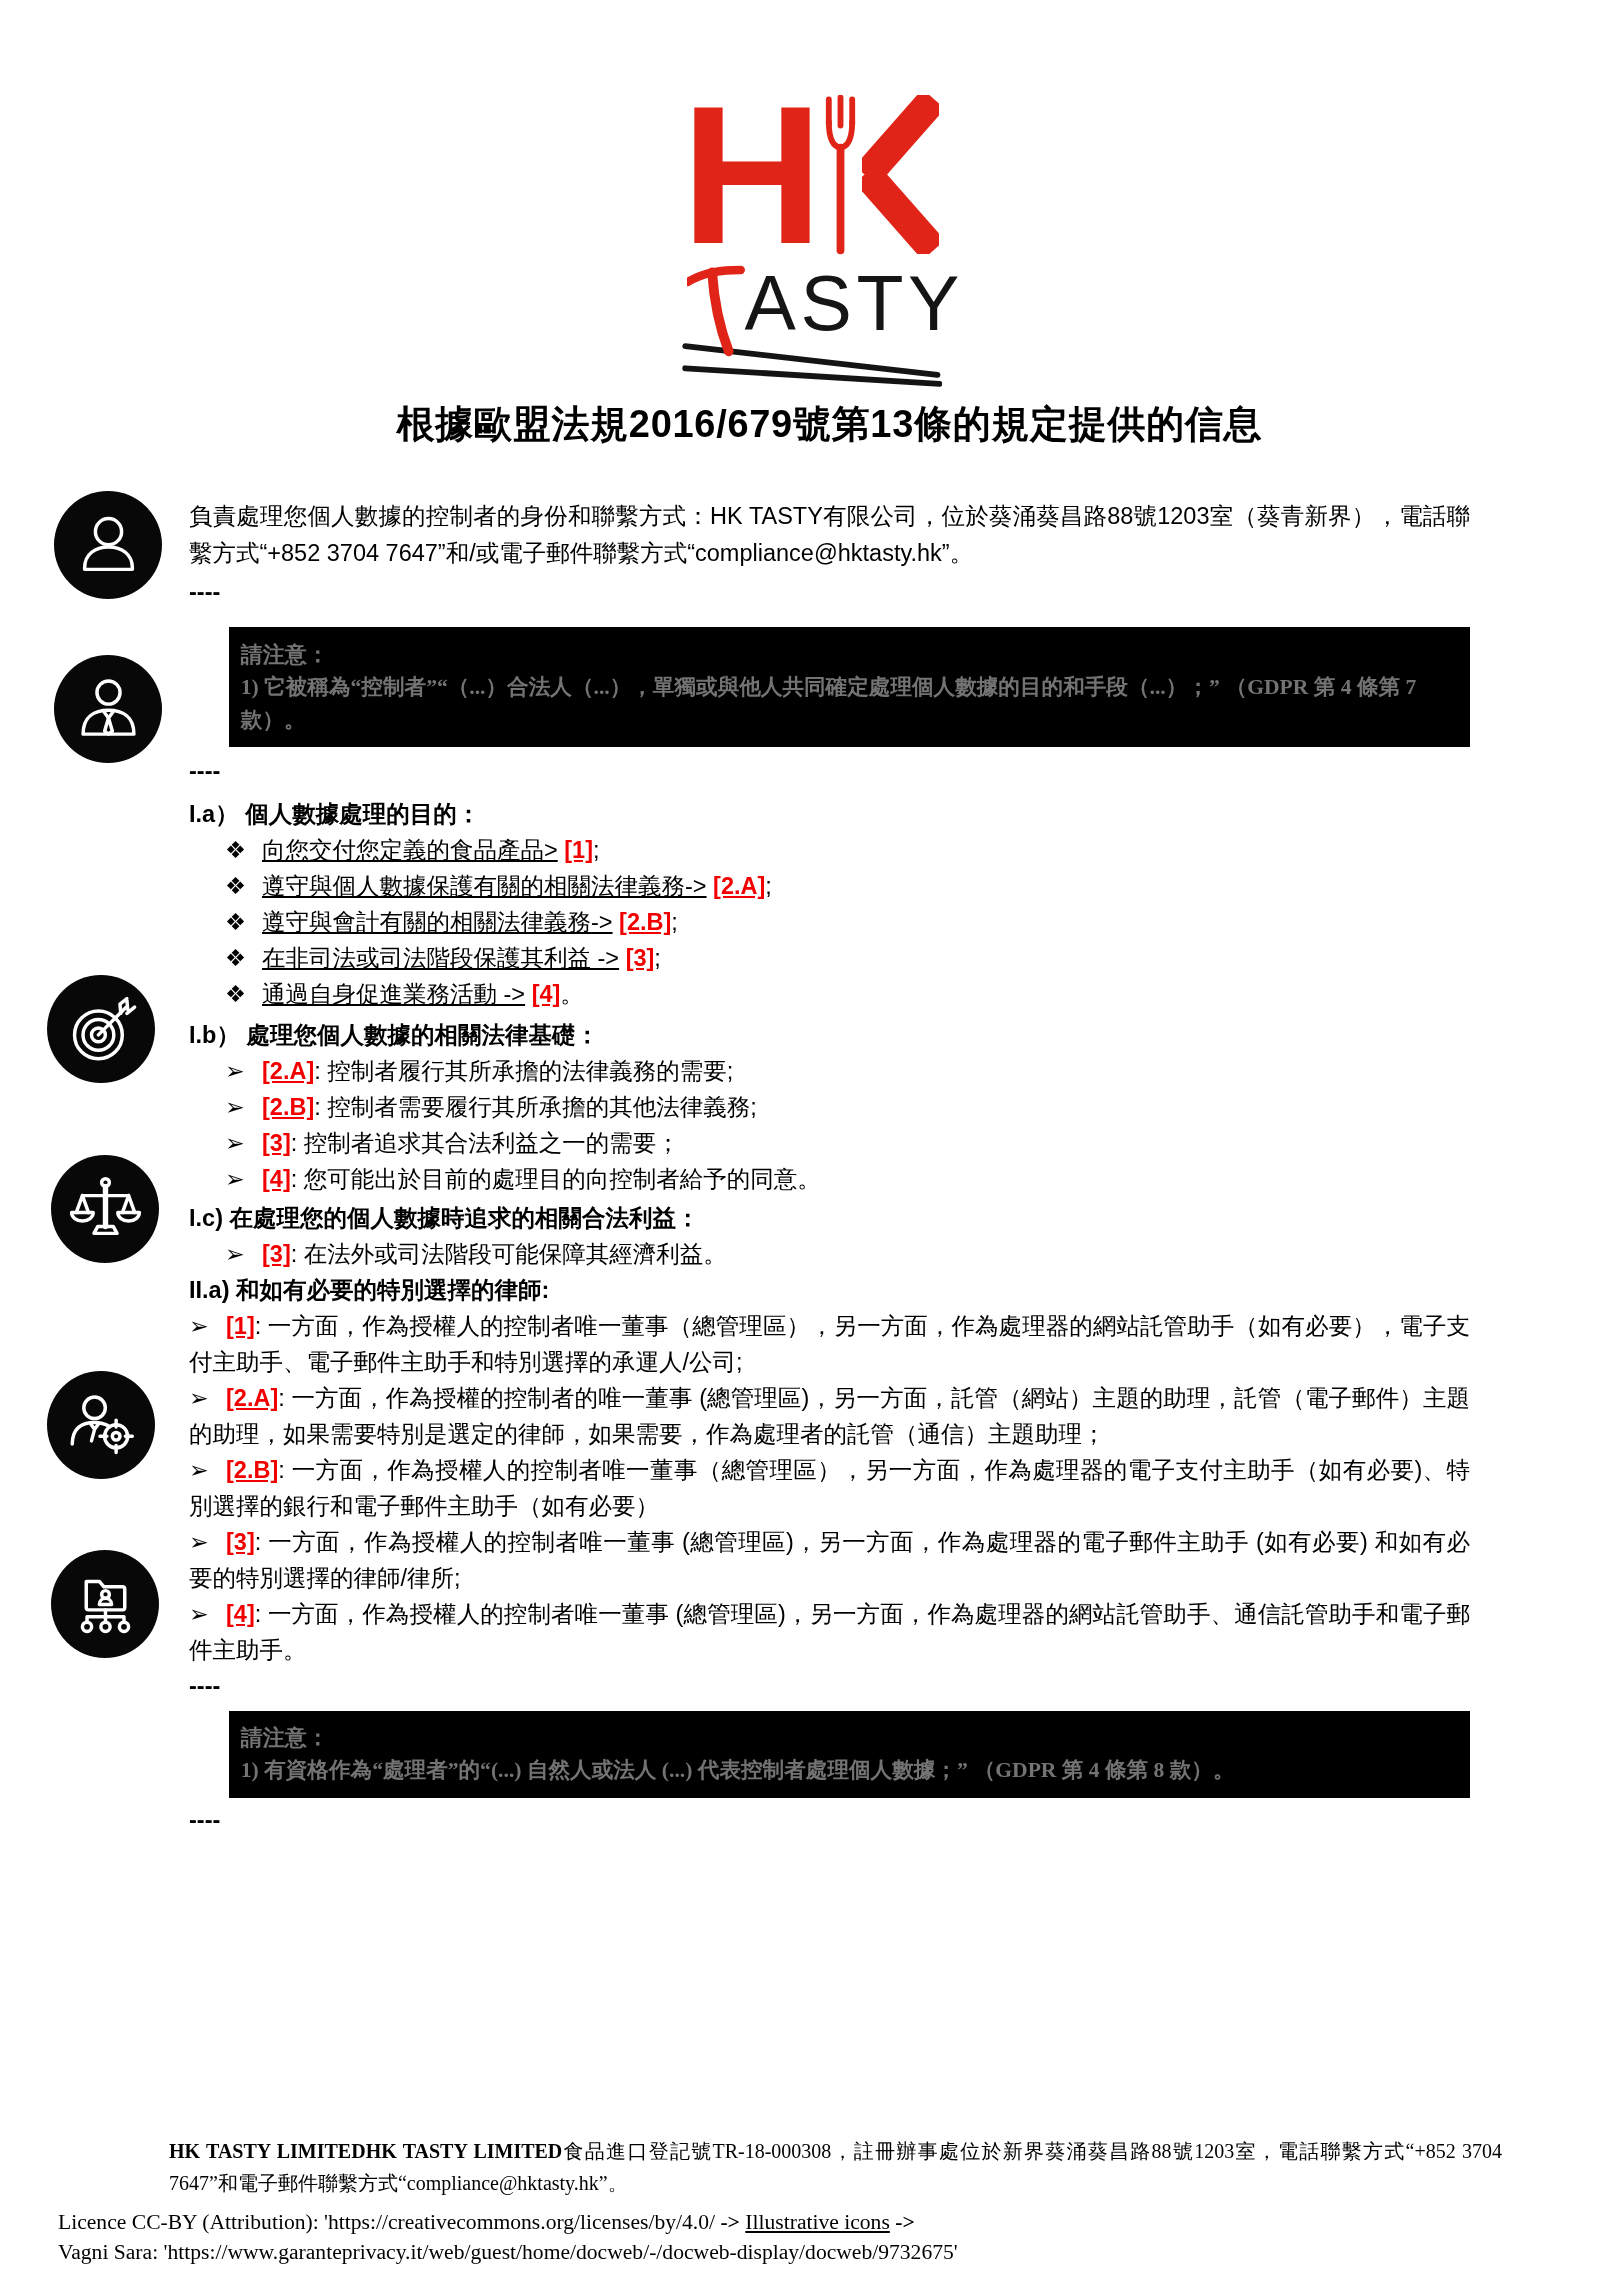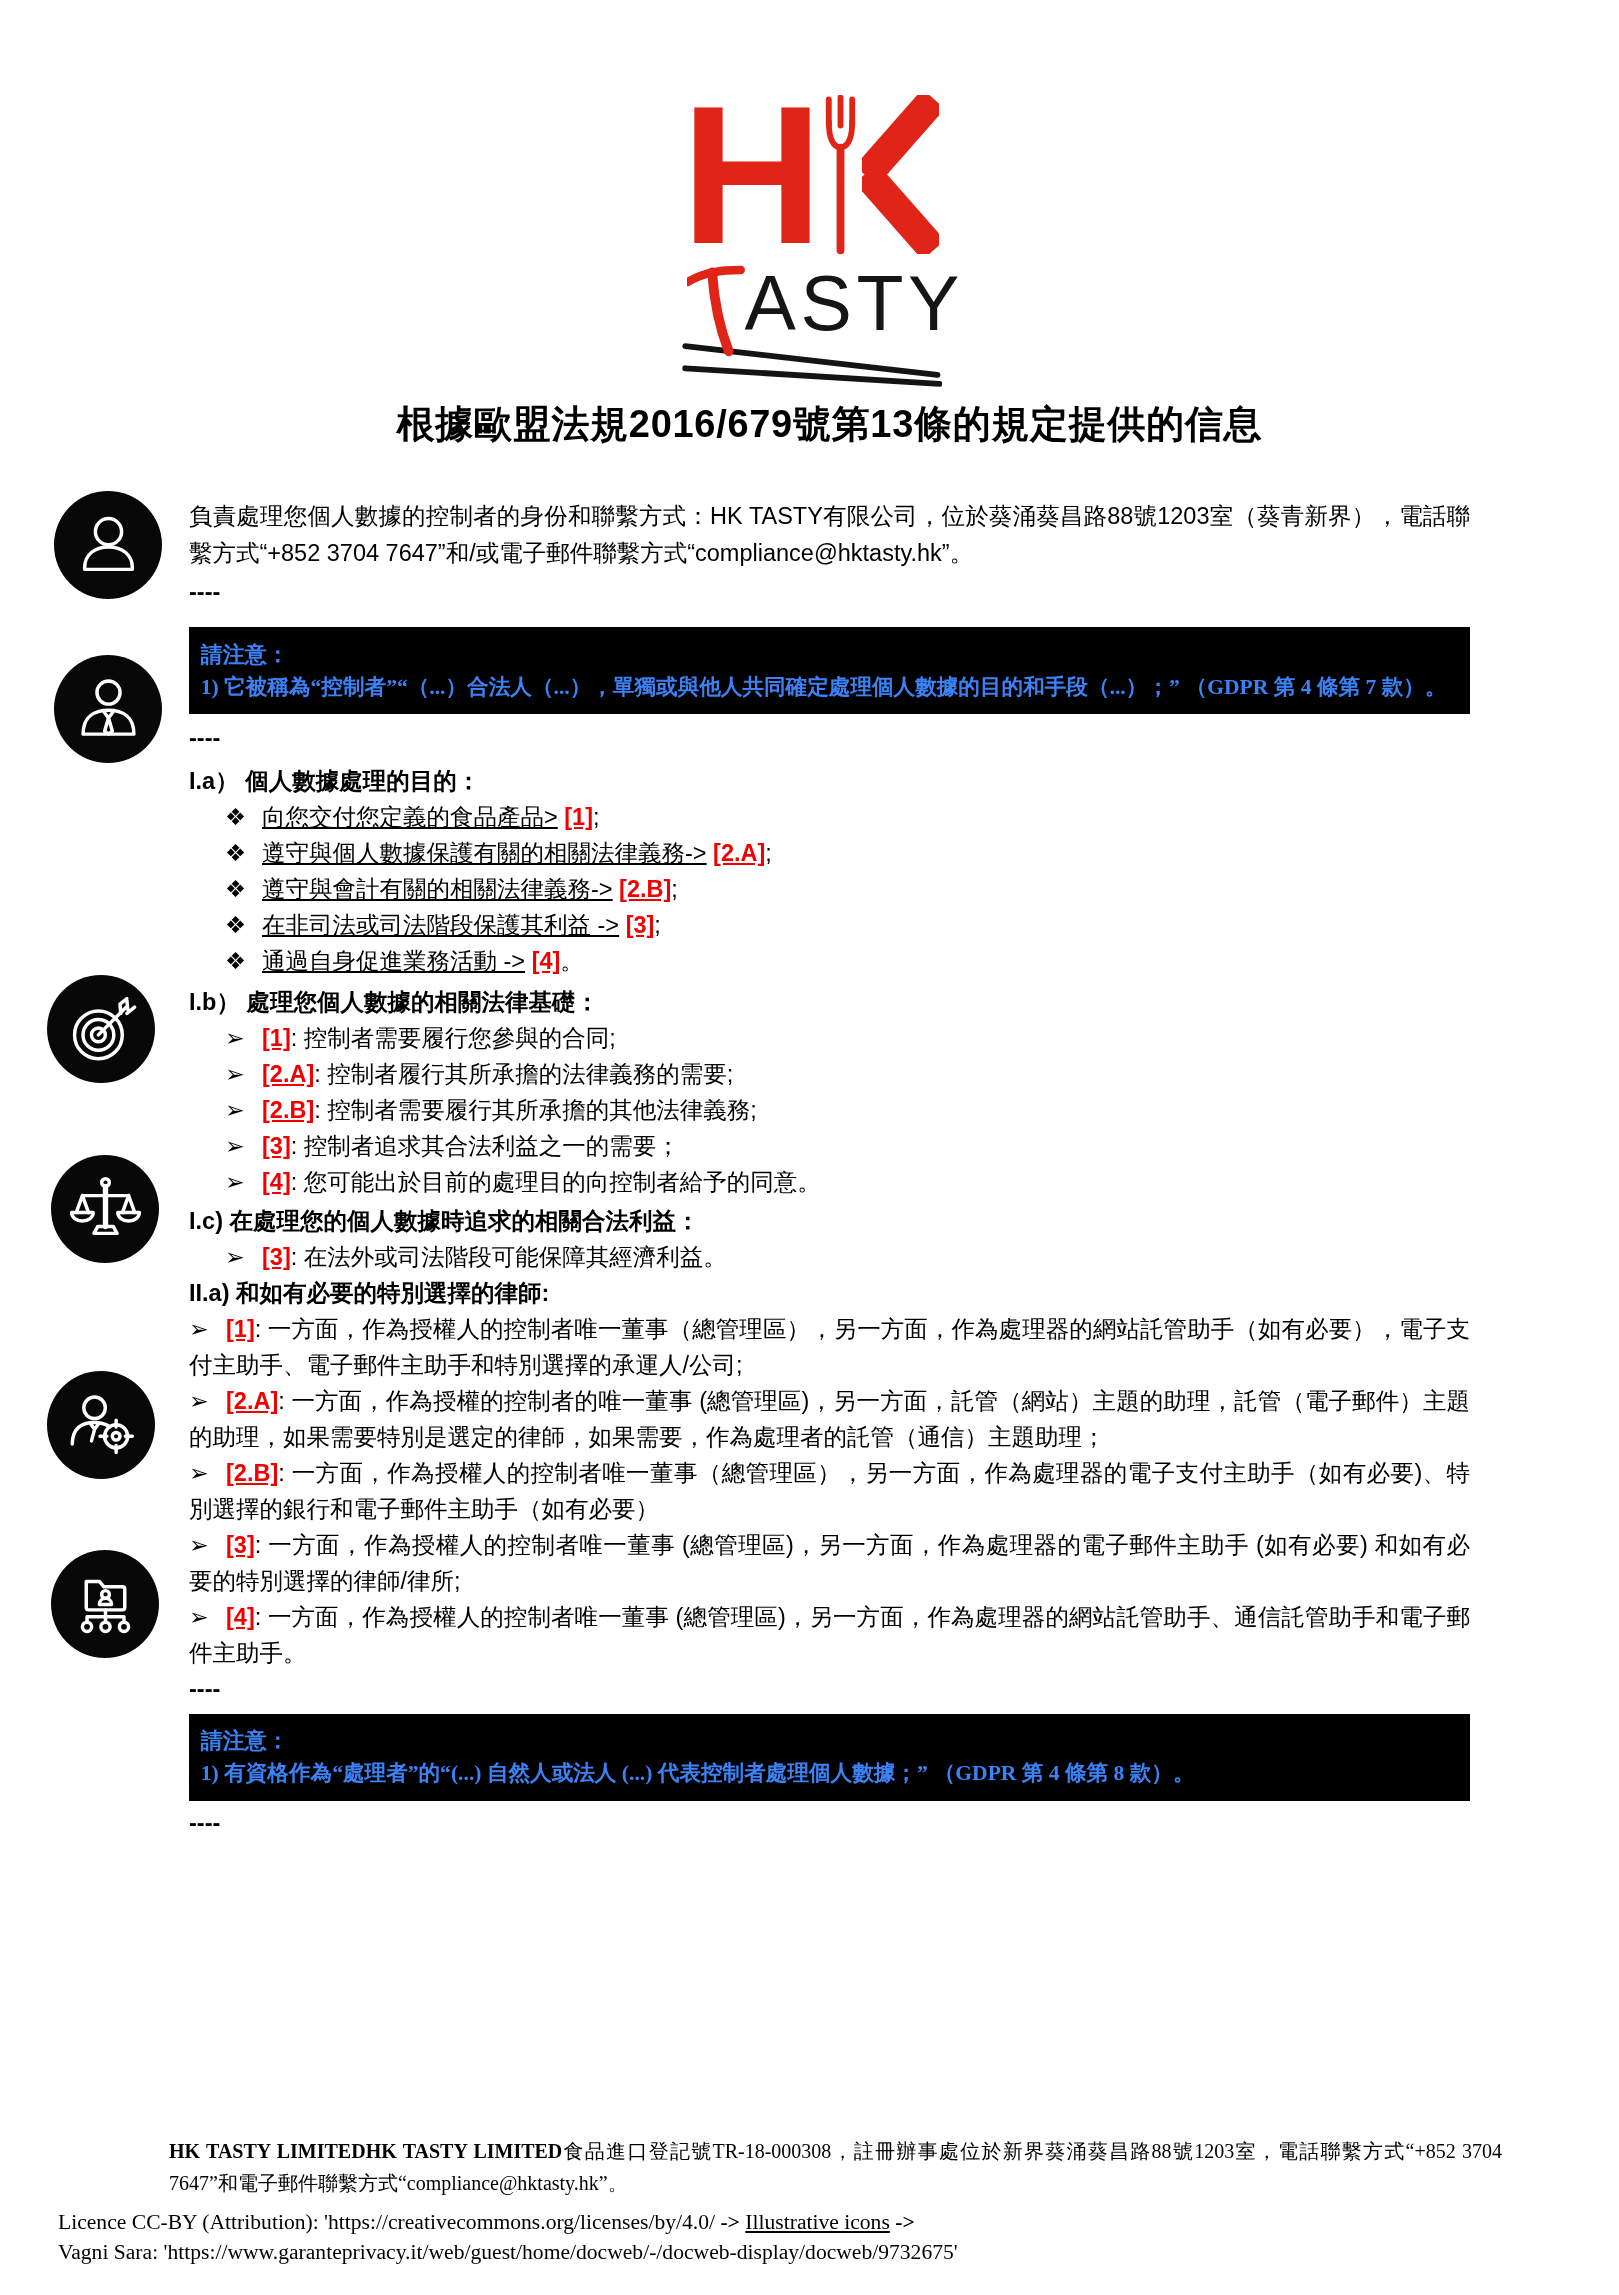--- a/index.html
+++ b/index.html
@@ -37,22 +37,22 @@
   .si-6 { top:1550px; left:51px; }
   
   .content { position:absolute; left:189px; top:469px; width:1281px; font-size:23.5px; }
   .para { line-height:37px; text-align:justify; }
   .p2 { margin-top:29px; }
   .sep { font-weight:bold; line-height:33px; letter-spacing:0; }
   .sep-1 { margin-top:3.9px; }
   .sep-2 { margin-top:7.8px; }
   .sep-3 { margin-top:2.6px; }
   .sep-4 { margin-top:6.5px; }
-  .notice { background:#000; color:#3b82f6; padding:10.5px 11.8px; margin-top:18.3px;
-            font-family:"Liberation Serif","DejaVu Serif",serif; }
+  .notice { background:#000; color:#737373; padding:10.5px 11.8px; margin-top:18.3px;
+            font-family:"Liberation Serif","DejaVu Serif",serif;margin-left:40px; }
   .notice-2 { margin-top:7.8px; }
   .notice .n-label { font-weight:bold; font-size:22px; line-height:33px; display:block; }
   .notice .n-line { font-size:21.6px; line-height:33px; font-weight:bold; }
   .notice .n-ref { font-weight:bold; }
   .sec-head { font-weight:bold; line-height:36px; }
   .h-ia { margin-top:7.8px; }
   .h-ib { margin-top:5.2px; }
   .h-ic { margin-top:2.6px; }
   .list-line { line-height:36px;margin-left:36px; }
   .bullet { display:inline-block; width:37px; }
@@ -187,21 +187,20 @@
   <div class="sep sep-2">----</div>
 
   <div class="sec-head h-ia">I.a） 個人數據處理的目的：</div>
   <div class="list-line"><span class="bullet">❖</span><span class="u">向您交付您定義的食品產品&gt;</span> <span class="ref">[1]</span><span>;</span></div>
   <div class="list-line"><span class="bullet">❖</span><span class="u">遵守與個人數據保護有關的相關法律義務-&gt;</span> <span class="ref">[2.A]</span><span>;</span></div>
   <div class="list-line"><span class="bullet">❖</span><span class="u">遵守與會計有關的相關法律義務-&gt;</span> <span class="ref">[2.B]</span><span>;</span></div>
   <div class="list-line"><span class="bullet">❖</span><span class="u">在非司法或司法階段保護其利益 -&gt;</span> <span class="ref">[3]</span><span>;</span></div>
   <div class="list-line"><span class="bullet">❖</span><span class="u">通過自身促進業務活動 -&gt;</span> <span class="ref">[4]</span><span>。</span></div>
 
   <div class="sec-head h-ib">I.b） 處理您個人數據的相關法律基礎：</div>
-  <div class="list-line"><span class="bullet">➢</span><span class="ref">[1]</span><span>: 控制者需要履行您參與的合同;</span></div>
   <div class="list-line"><span class="bullet">➢</span><span class="ref">[2.A]</span><span>: 控制者履行其所承擔的法律義務的需要;</span></div>
   <div class="list-line"><span class="bullet">➢</span><span class="ref">[2.B]</span><span>: 控制者需要履行其所承擔的其他法律義務;</span></div>
   <div class="list-line"><span class="bullet">➢</span><span class="ref">[3]</span><span>: 控制者追求其合法利益之一的需要；</span></div>
   <div class="list-line"><span class="bullet">➢</span><span class="ref">[4]</span><span>: 您可能出於目前的處理目的向控制者給予的同意。</span></div>
 
   <div class="sec-head h-ic">I.c) 在處理您的個人數據時追求的相關合法利益：</div>
   <div class="list-line"><span class="bullet">➢</span><span class="ref">[3]</span><span>: 在法外或司法階段可能保障其經濟利益。</span></div>
 
   <div class="sec-head">II.a) 和如有必要的特別選擇的律師:</div>
   <div class="rx-item"><span class="bullet">➢</span><span class="ref">[1]</span><span>:  一方面，作為授權人的控制者唯一董事（總管理區），另一方面，作為處理器的網站託管助手（如有必要），電子支付主助手、電子郵件主助手和特別選擇的承運人/公司;</span></div>

